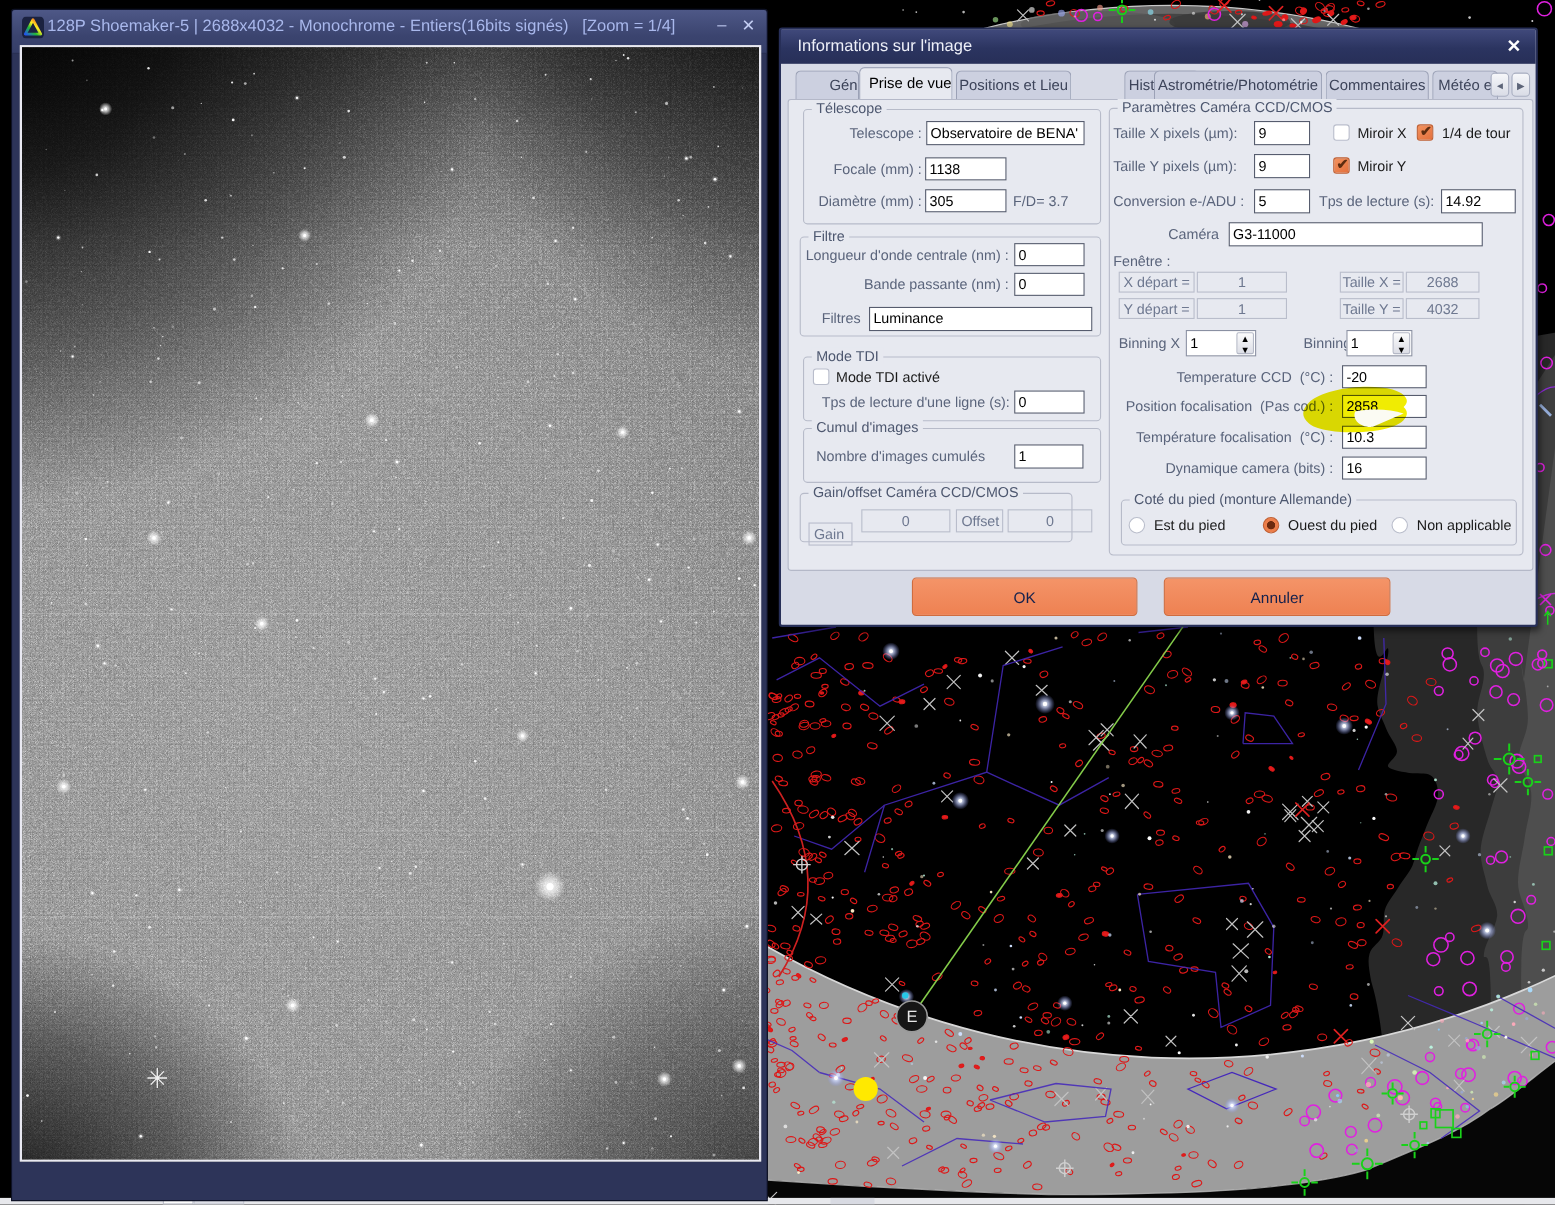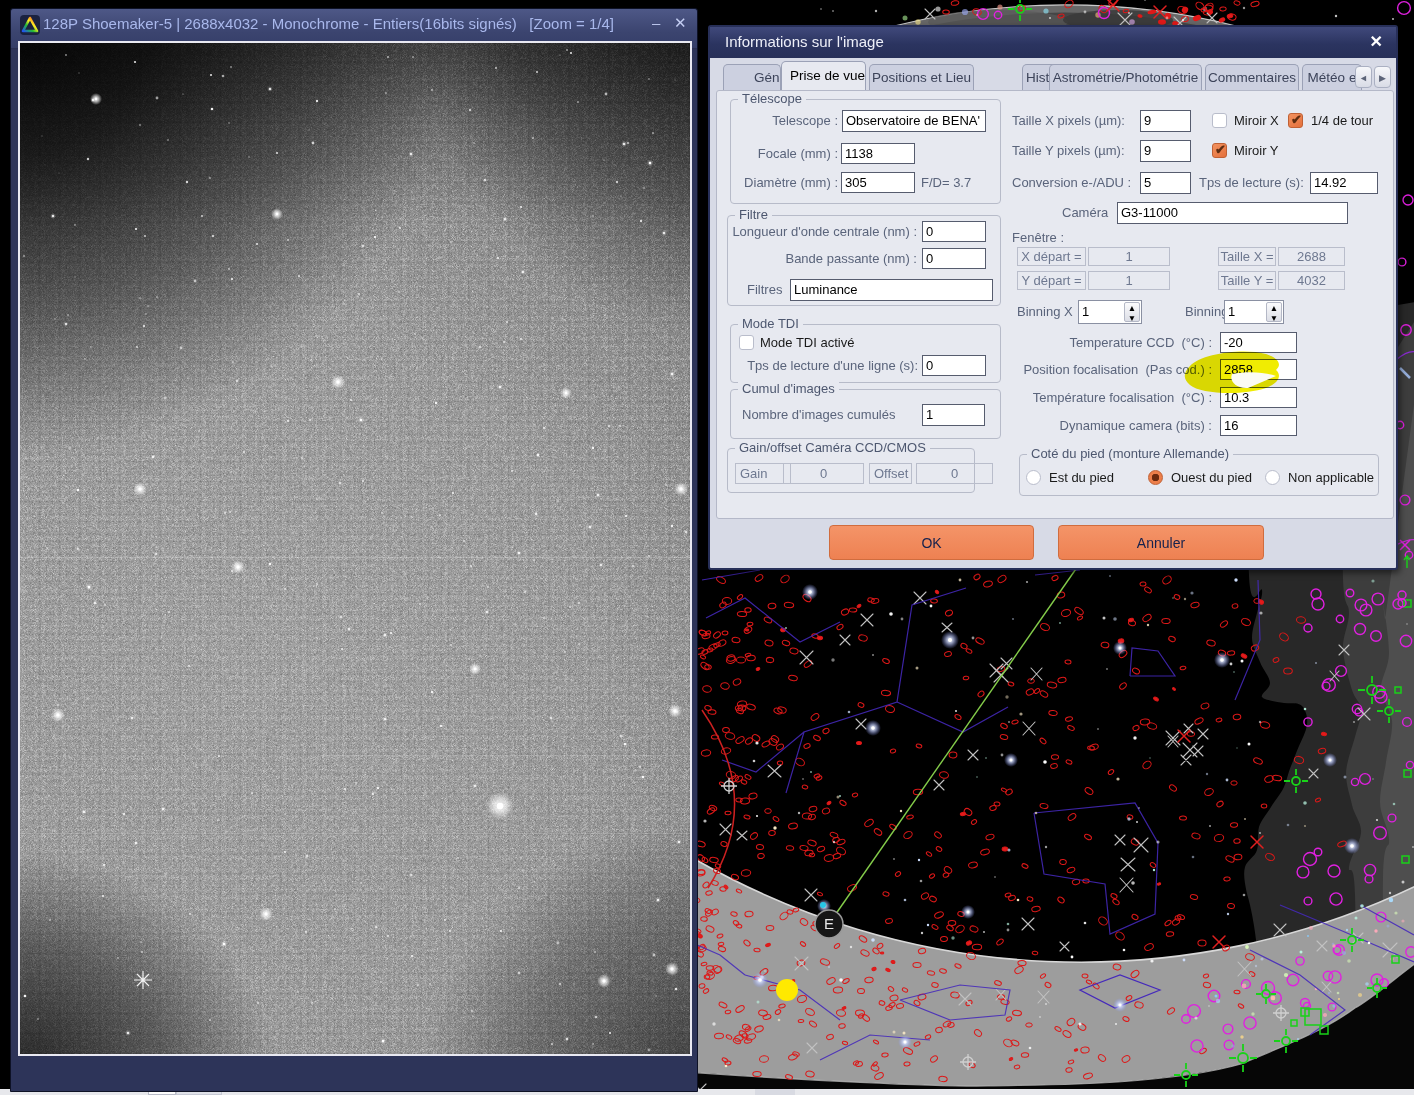--- a/index.html
+++ b/index.html
@@ -1571,20 +1571,23 @@
     </div>
     <div class="grp" style="left:20px;top:297px;width:271px;height:59px;">
       <b>Mode TDI</b>
     </div>
     <div class="grp" style="left:20px;top:362px;width:271px;height:50px;">
       <b>Cumul d'images</b>
     </div>
     <div class="grp" style="left:17px;top:421px;width:248px;height:45px;">
       <b>Gain/offset Caméra CCD/CMOS</b>
     </div>
+    <div class="grp" style="left:298px;top:71px;width:377px;height:407px;">
+      <b>Paramètres Caméra CCD/CMOS</b>
+    </div>
     <div class="grp" style="left:309px;top:427px;width:360px;height:42px;">
       <b>Coté du pied (monture Allemande)</b>
     </div>
     <div class="lblr" style="left:28px;top:83px;width:100px;height:22px;line-height:22px;">Telescope :</div>
     <div class="inp" style="left:132px;top:83px;width:144px;height:22px;line-height:20px;">Observatoire de BENA'</div>
     <div class="lblr" style="left:28px;top:116px;width:100px;height:21px;line-height:21px;">Focale (mm) :</div>
     <div class="inp" style="left:131px;top:116px;width:74px;height:21px;line-height:19px;">1138</div>
     <div class="lblr" style="left:18px;top:145px;width:110px;height:21px;line-height:21px;">Diamètre (mm) :</div>
     <div class="inp" style="left:131px;top:145px;width:74px;height:21px;line-height:19px;">305</div>
     <div class="lbl" style="left:211px;top:145px;width:60px;height:21px;line-height:21px;">F/D= 3.7</div>
@@ -1593,21 +1596,21 @@
     <div class="lblr" style="left:22px;top:221px;width:185px;height:21px;line-height:21px;">Bande passante (nm) :</div>
     <div class="inp" style="left:212px;top:221px;width:64px;height:21px;line-height:19px;">0</div>
     <div class="lbl" style="left:37px;top:252px;width:42px;height:22px;line-height:22px;">Filtres</div>
     <div class="inp" style="left:80px;top:252px;width:203px;height:22px;line-height:20px;">Luminance</div>
     <div class="cb" style="left:29px;top:308px;"></div>
     <div class="lbl blk" style="left:50px;top:307px;width:120px;height:18px;line-height:18px;">Mode TDI activé</div>
     <div class="lblr" style="left:24px;top:328px;width:184px;height:21px;line-height:21px;">Tps de lecture d'une ligne (s):</div>
     <div class="inp" style="left:212px;top:328px;width:64px;height:21px;line-height:19px;">0</div>
     <div class="lbl" style="left:32px;top:377px;width:170px;height:22px;line-height:22px;">Nombre d'images cumulés</div>
     <div class="inp" style="left:212px;top:377px;width:63px;height:22px;line-height:20px;">1</div>
-    <div class="dis" style="left:25px;top:436px;width:56px;height:21px;line-height:19px;text-align:left;padding-left:4px;">Gain</div>
+    <div class="dis" style="left:25px;top:448px;width:40px;height:21px;line-height:19px;text-align:left;padding-left:4px;">Gain</div>
     <div class="dis" style="left:73px;top:436px;width:81px;height:21px;line-height:19px;">0</div>
     <div class="dis" style="left:159px;top:436px;width:43px;height:21px;line-height:19px;text-align:left;padding-left:4px;">Offset</div>
     <div class="dis" style="left:206px;top:436px;width:77px;height:21px;line-height:19px;">0</div>
     <div class="lbl" style="left:302px;top:83px;width:125px;height:22px;line-height:22px;">Taille X pixels (µm):</div>
     <div class="inp" style="left:430px;top:83px;width:51px;height:22px;line-height:20px;">9</div>
     <div class="cb" style="left:502px;top:86px;"></div>
     <div class="lbl blk" style="left:524px;top:86px;width:60px;height:16px;line-height:16px;">Miroir X</div>
     <div class="cb on" style="left:578px;top:86px;"></div>
     <div class="lbl blk" style="left:601px;top:86px;width:75px;height:16px;line-height:16px;">1/4 de tour</div>
     <div class="lbl" style="left:302px;top:113px;width:125px;height:22px;line-height:22px;">Taille Y pixels (µm):</div>

